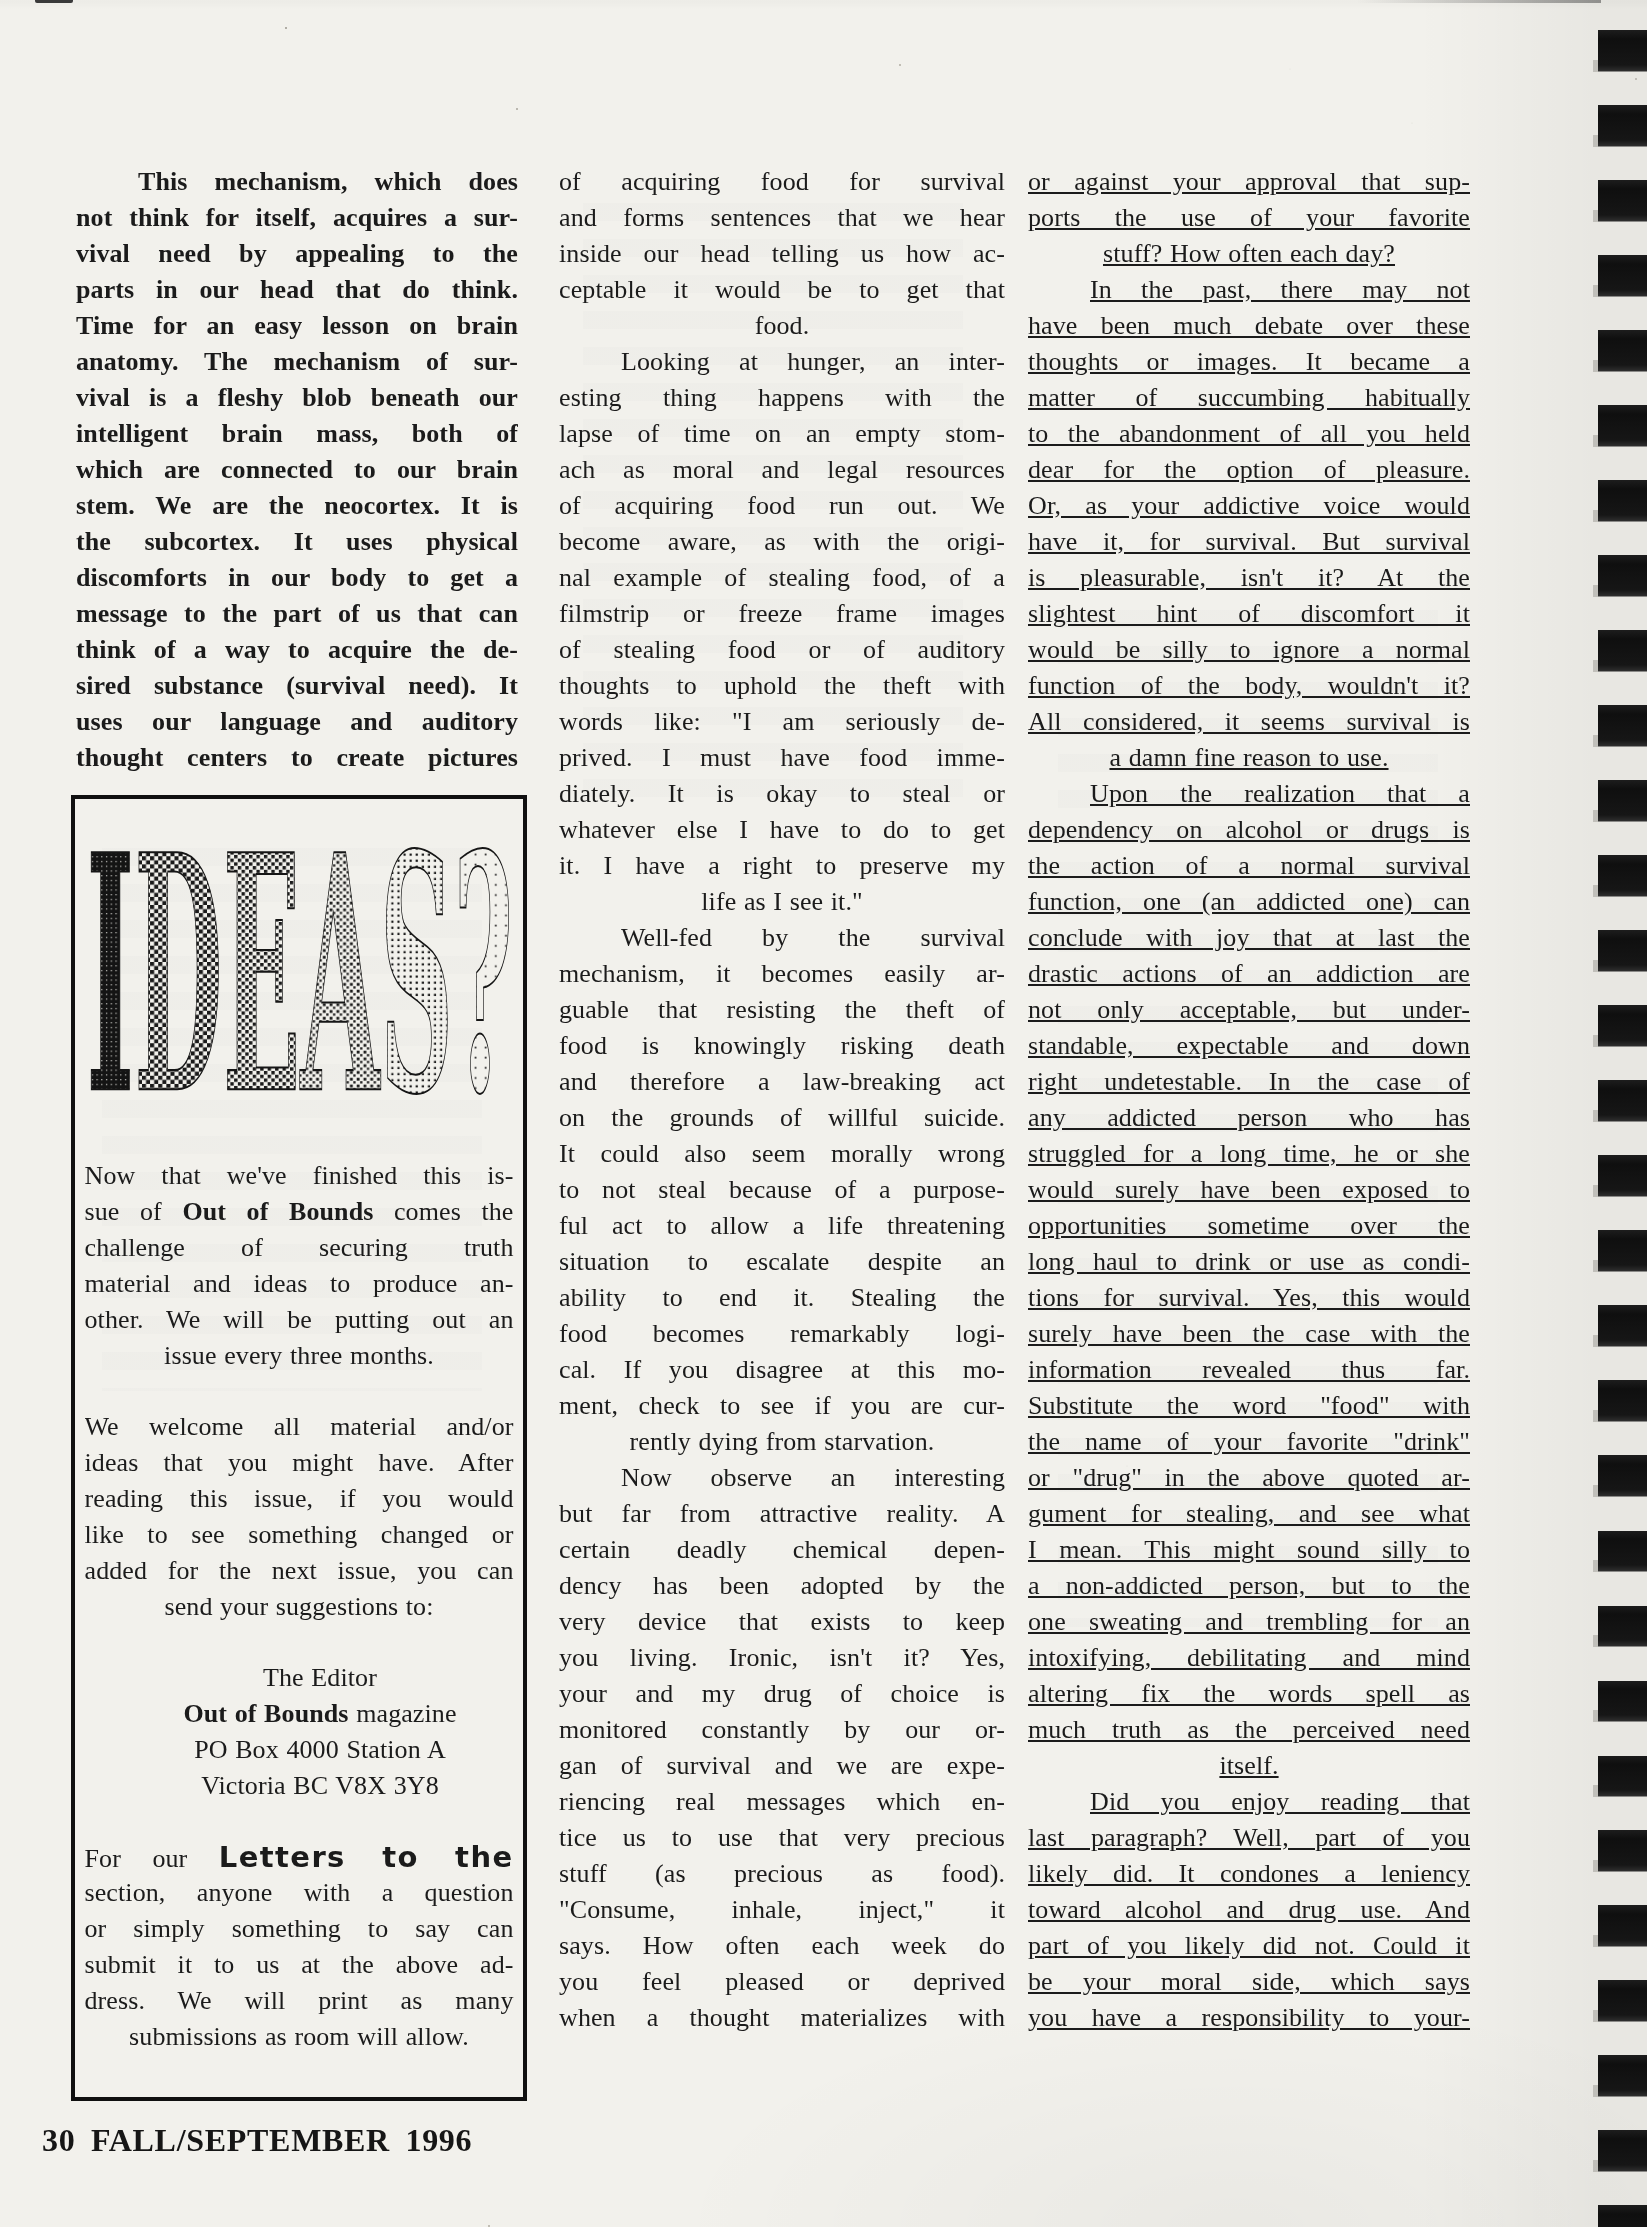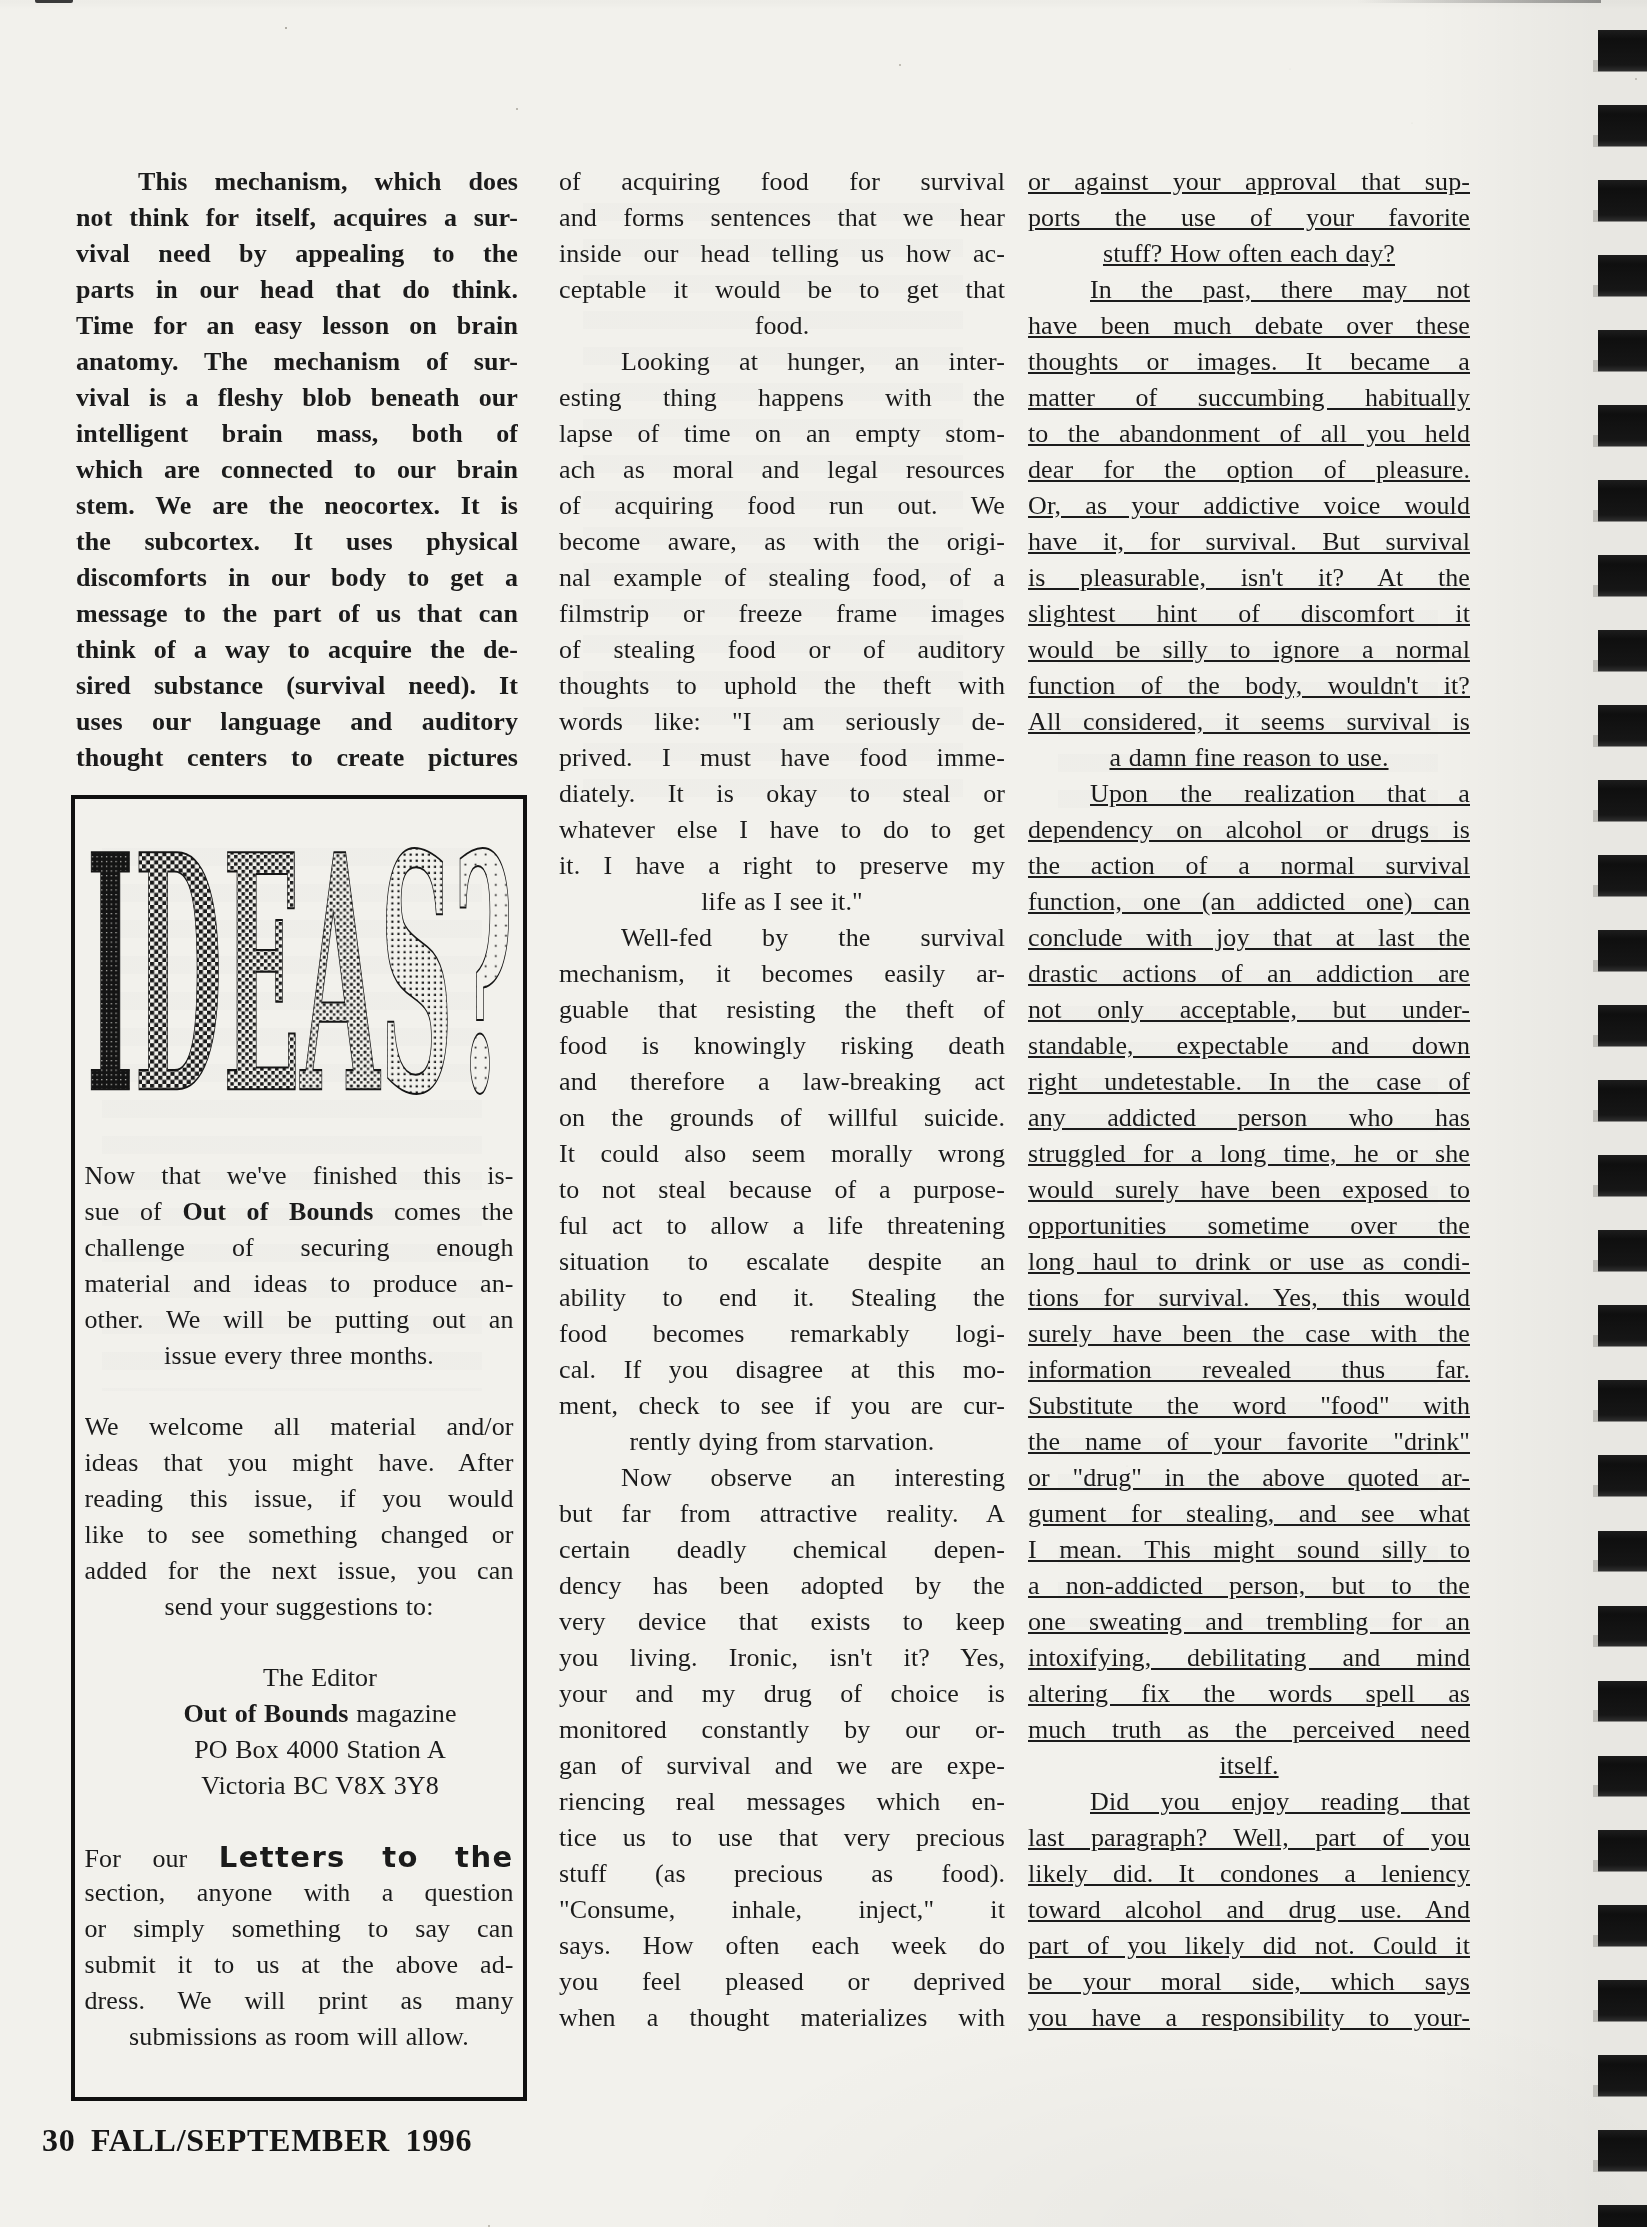--- a/index.html
+++ b/index.html
@@ -275,21 +275,21 @@
         </pattern>
       </defs>
       <text x="2" y="368" textLength="630" lengthAdjust="spacingAndGlyphs" font-family="DejaVu Serif, serif" font-weight="bold" font-size="480" stroke="#161616" stroke-width="3">
         <tspan id="gl0" fill="url(#pI)">I</tspan><tspan id="gl1" fill="url(#pD)">D</tspan><tspan id="gl2" fill="url(#pE)">E</tspan><tspan id="gl3" fill="url(#pA)">A</tspan><tspan id="gl4" fill="url(#pS)">S</tspan><tspan id="gl5" fill="url(#pQ)">?</tspan>
       </text>
     </svg>
     <div id="box-text">
         <div class="para">
           <div class="tl just">Now that we've finished this is-</div>
           <div class="tl just"><span>sue of </span><span class="b">Out of Bounds</span><span> comes the</span></div>
-          <div class="tl just">challenge of securing enough</div>
+          <div class="tl just">challenge of securing truth</div>
           <div class="tl just">material and ideas to produce an-</div>
           <div class="tl just">other. We will be putting out an</div>
           <div class="tl plain">issue every three months.</div>
         </div>
         <div class="para">
           <div class="tl just">We welcome all material and/or</div>
           <div class="tl just">ideas that you might have. After</div>
           <div class="tl just">reading this issue, if you would</div>
           <div class="tl just">like to see something changed or</div>
           <div class="tl just">added for the next issue, you can</div>

